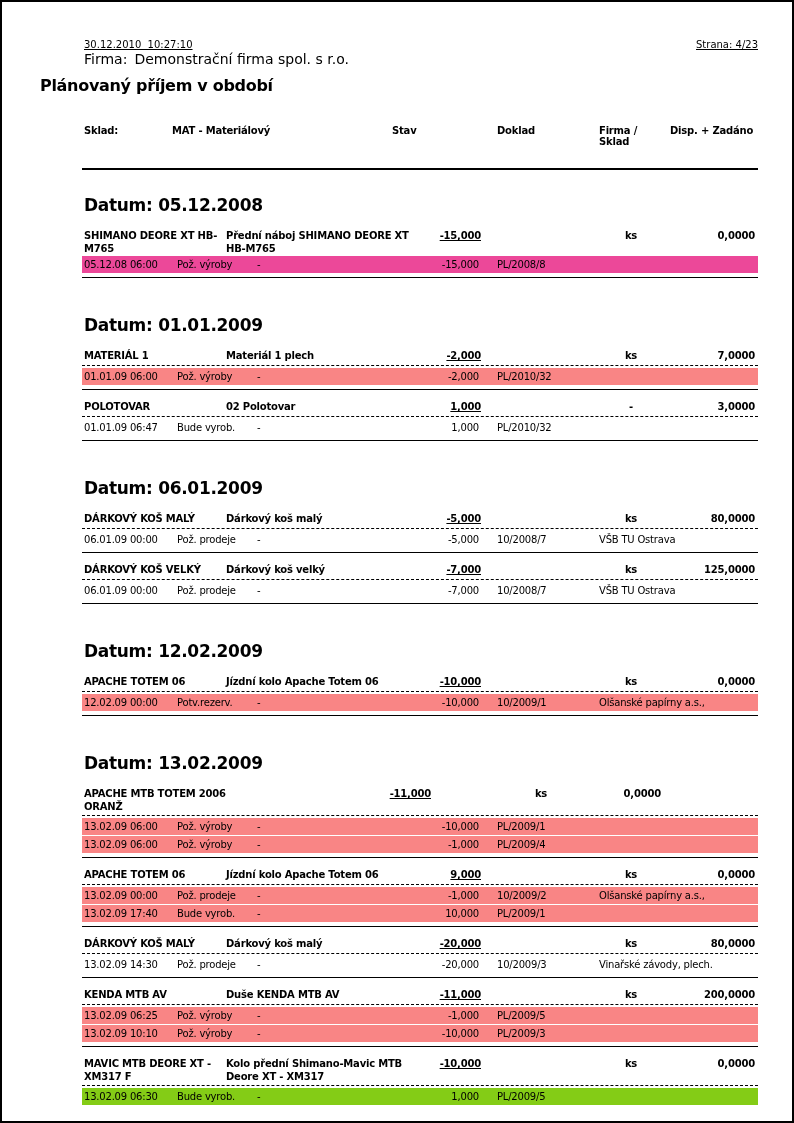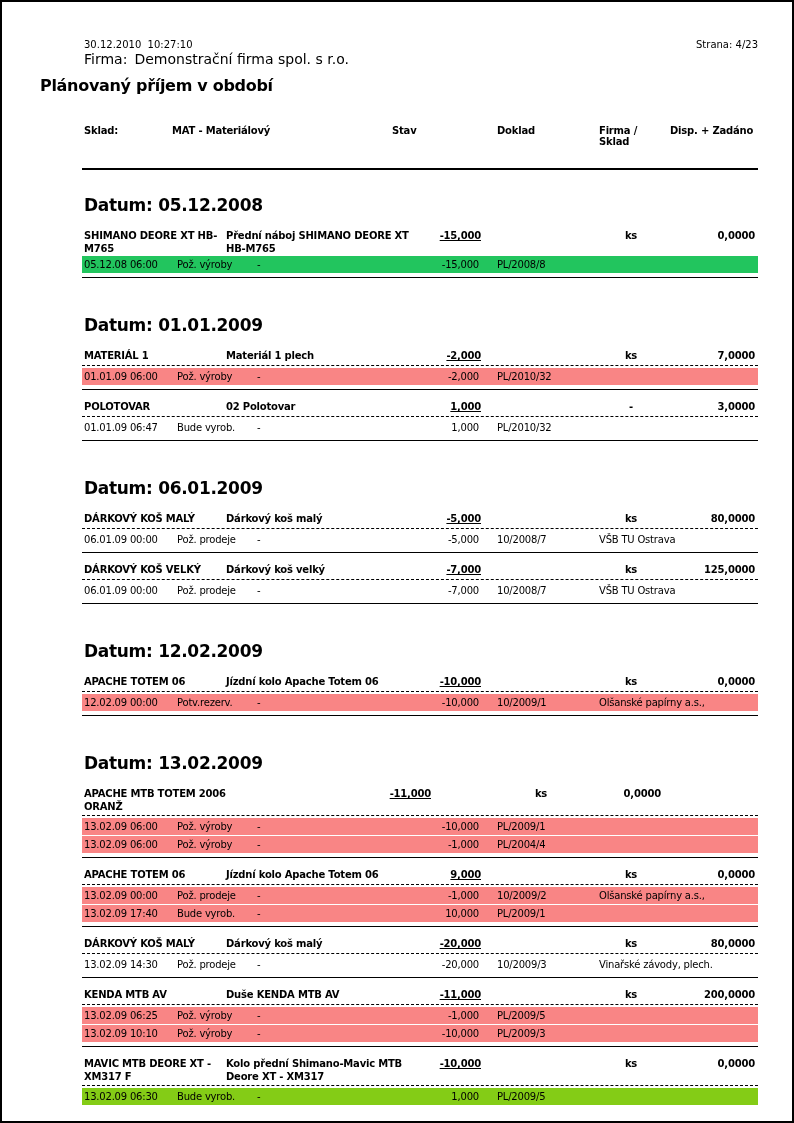--- a/index.html
+++ b/index.html
@@ -4,21 +4,21 @@
 <style>
   * { margin:0; padding:0; box-sizing:border-box; }
   html,body { background:#fff; }
   body { font-family:"DejaVu Sans","Liberation Sans",sans-serif; color:#000; }
   .page {
     position:relative; width:794px; height:1123px; margin:0 auto;
     border:2px solid #000; background:#fff; overflow:hidden;
     padding:36px 38px 0 80px;
   }
   .content { width:676px; }
-  .meta-row { display:flex; justify-content:space-between; font-size:10px; line-height:13px; padding-left:2px; white-space:pre; }
+  .meta-row { display:flex; justify-content:space-between; font-size:10px; line-height:13px; padding-left:2px; white-space:pre;text-decoration:underline; }
   .firma-row { font-size:14px; line-height:14px; padding-left:2px; margin-top:1px; }
   .firma-row .lbl { display:inline-block; width:46px; }
   .title { font-size:16px; font-weight:bold; text-align:left; margin:10px 0 0 -42px; letter-spacing:-0.3px; }
 
   .cols-header {
     display:grid; grid-template-columns:88px 220px 87px 18px 102px 71px 1fr;
     font-size:10px; font-weight:bold; letter-spacing:-0.2px;
     margin-top:30px; padding:0 3px 21px 2px; border-bottom:2px solid #000;
   }
   .cols-header .r { text-align:left; }
@@ -82,21 +82,21 @@
           <div class="date-heading">Datum: 05.12.2008</div>
           <div class="group lined">
             <div class="row-item">
               <div class="c-code">SHIMANO DEORE XT HB-M765</div>
               <div class="c-desc">Přední náboj SHIMANO DEORE XT HB-M765</div>
               <div class="c-stav">-15,000</div>
               <div class="c-gap"></div>
               <div class="c-unit">ks</div>
               <div class="c-disp">0,0000</div>
             </div>
-            <div class="row-detail" style="background: #22c55e;">
+            <div class="row-detail" style="background: #ec4899;">
               <div class="c-dt">05.12.08 06:00</div>
               <div class="c-type">Pož. výroby</div>
               <div class="c-dash">-</div>
               <div class="c-stav">-15,000</div>
               <div class="c-gap"></div>
               <div class="c-dok">PL/2008/8</div>
               <div class="c-firma"></div>
             </div>
           </div>
         </div>
@@ -228,21 +228,21 @@
               <div class="c-gap"></div>
               <div class="c-dok">PL/2009/1</div>
               <div class="c-firma"></div>
             </div>
             <div class="row-detail" style="background: rgb(249, 133, 133);">
               <div class="c-dt">13.02.09 06:00</div>
               <div class="c-type">Pož. výroby</div>
               <div class="c-dash">-</div>
               <div class="c-stav">-1,000</div>
               <div class="c-gap"></div>
-              <div class="c-dok">PL/2004/4</div>
+              <div class="c-dok">PL/2009/4</div>
               <div class="c-firma"></div>
             </div>
           </div>
           <div class="group lined">
             <div class="row-item">
               <div class="c-code">APACHE TOTEM 06</div>
               <div class="c-desc">Jízdní kolo Apache Totem 06</div>
               <div class="c-stav">9,000</div>
               <div class="c-gap"></div>
               <div class="c-unit">ks</div>

